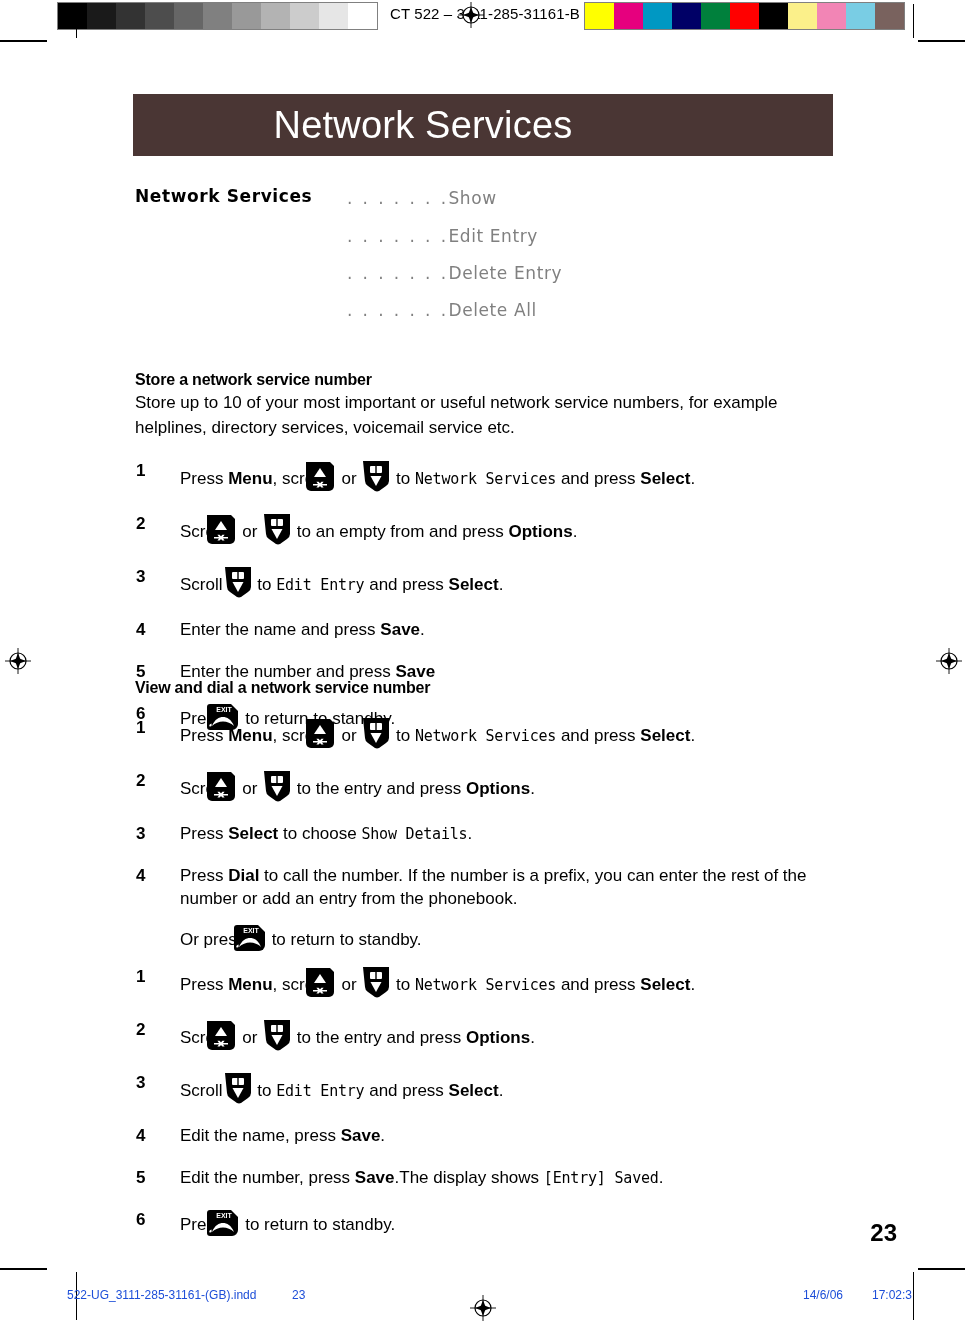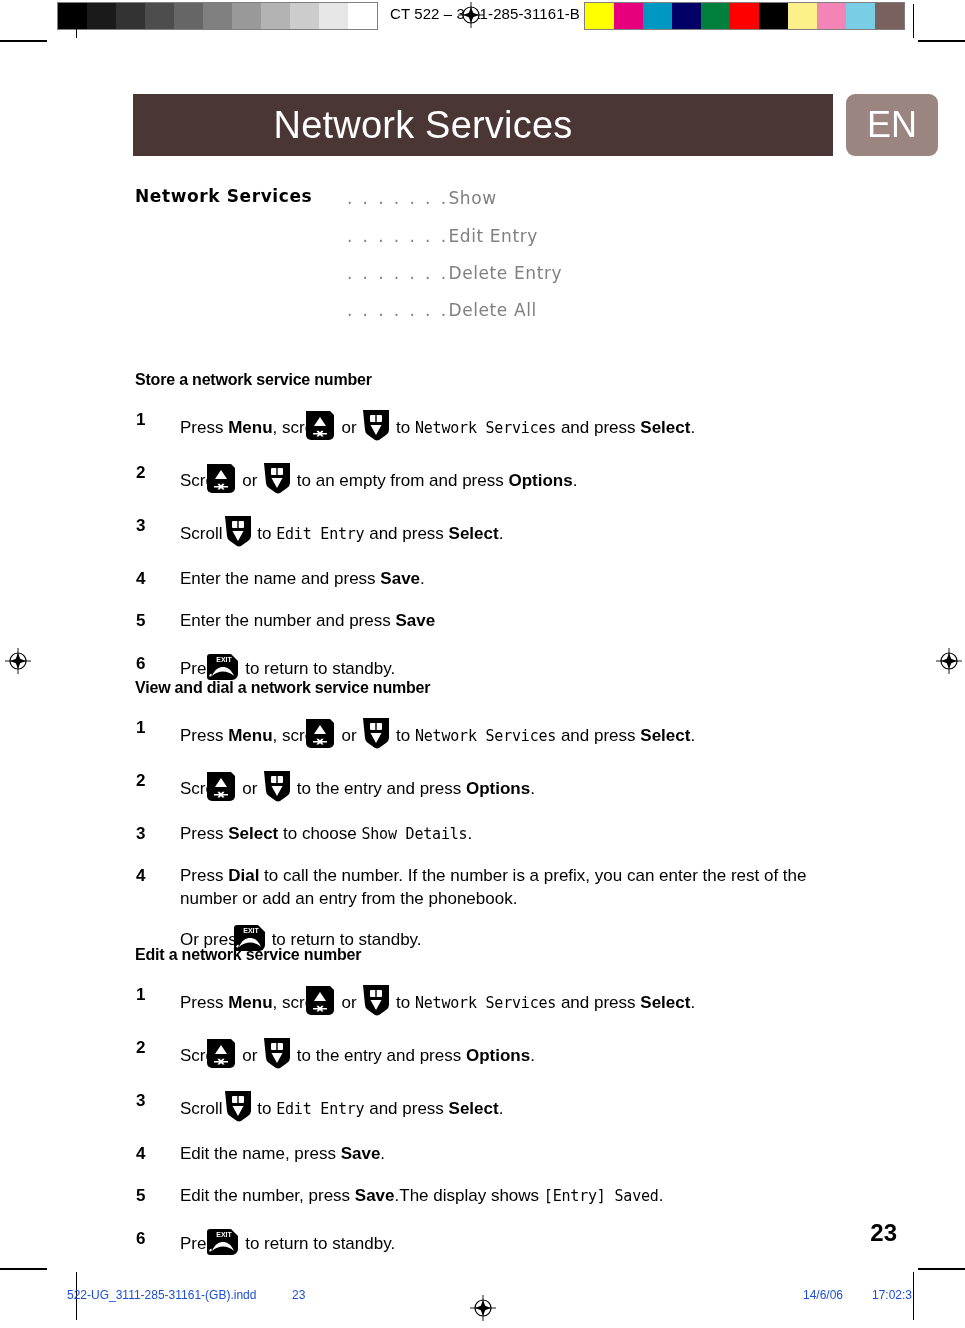--- a/index.html
+++ b/index.html
@@ -293,40 +293,40 @@
 <div class="trim-rule" id="trim-bl-h"></div>
 <div class="trim-rule" id="trim-br-h"></div>
 <div class="trim-rule" id="trim-bl-v"></div>
 <div class="trim-rule" id="trim-br-v"></div>
 
 <div id="page">
 
   <div id="header-band">
     <span id="header-title">Network Services</span>
   </div>
-  <div id="lang-badge">EN</div>
 
   <div id="menu-tree">
     <div id="menu-root">Network Services</div>
     <div class="menu-leaf" id="leaf0">
       <span class="dots">. . . . . . .</span><span>Show</span>
     </div>
     <div class="menu-leaf" id="leaf1">
       <span class="dots">. . . . . . .</span><span>Edit Entry</span>
     </div>
     <div class="menu-leaf" id="leaf2">
       <span class="dots">. . . . . . .</span><span>Delete Entry</span>
     </div>
     <div class="menu-leaf" id="leaf3">
       <span class="dots">. . . . . . .</span><span>Delete All</span>
     </div>
   </div>
 
   <div class="section" id="sec-store">
     <h2 class="sec-heading">Store a network service number</h2>
+    <p class="sec-intro">Store up to 10 of your most important or useful network service numbers, for example helplines, directory services, voicemail service etc.</p>
     <div class="steps-host">
         <div class="step"><span class="step-num">1</span><span>Press </span><span class="b">Menu</span><span>, scroll</span><span class="key key-up"><svg viewBox="0 0 32 33" width="32" height="33">
               <path d="M2 2 h24 l4 4 v20 a5 5 0 0 1 -5 5 h-18 a5 5 0 0 1 -5 -5 z" fill="#000"></path>
               <path d="M16 8 L22 17 L10 17 Z" fill="#fff"></path>
               <path d="M9 24 h5 l-1.6 -2.2 h2.2 l2.6 2.9 l-2.6 2.9 h-2.2 l1.6 -2.2 h-5 z" fill="#fff"></path>
               <path d="M23 24 h-5 l1.6 -2.2 h-2.2 l-2.6 2.9 l2.6 2.9 h2.2 l-1.6 -2.2 h5 z" fill="#fff"></path>
             </svg></span><span> or </span><span class="key key-down"><svg viewBox="0 0 28 33" width="28" height="33">
               <path d="M1 1 h26 v20 a6 6 0 0 1 -3 5 l-7 5 a4.5 4.5 0 0 1 -4 0 l-7 -5 a6 6 0 0 1 -3 -5 z" fill="#000"></path>
               <rect x="8" y="6" width="12" height="7" rx="1" fill="#fff"></rect>
               <rect x="13.3" y="6" width="1.4" height="7" fill="#000"></rect>
@@ -390,21 +390,20 @@
         <div class="step-sub"><span>Or press </span><span class="key key-exit"><svg viewBox="0 0 32 28" width="32" height="28">
               <path d="M3 1 h21 l7 7 v13 a6 6 0 0 1 -6 6 h-22 a3 3 0 0 1 -3 -3 v-20 a3 3 0 0 1 3 -3 z" fill="#000"></path>
               <text x="17" y="9" font-family="Liberation Sans, sans-serif" font-size="7" font-weight="bold" fill="#fff" text-anchor="middle">EXIT</text>
               <path d="M5 23 c3 -7 7 -9 11 -9 c4 0 8 2 11 9 c-3 -3 -7 -4.5 -11 -4.5 c-4 0 -8 1.5 -11 4.5 z" fill="#fff"></path>
               <path d="M4.5 20.5 c-1.6 0.6 -2.4 1.6 -2.2 2.4 c0.2 0.7 1.3 0.8 2.3 0.2" fill="#fff"></path>
             </svg></span><span> to return to standby.</span></div>
       </div>
   </div>
 
   <div class="section" id="sec-edit">
-    <h2 class="sec-heading">Edit a network service number</h2>
     <div class="steps-host">
         <div class="step"><span class="step-num">1</span><span>Press </span><span class="b">Menu</span><span>, scroll</span><span class="key key-up"><svg viewBox="0 0 32 33" width="32" height="33">
               <path d="M2 2 h24 l4 4 v20 a5 5 0 0 1 -5 5 h-18 a5 5 0 0 1 -5 -5 z" fill="#000"></path>
               <path d="M16 8 L22 17 L10 17 Z" fill="#fff"></path>
               <path d="M9 24 h5 l-1.6 -2.2 h2.2 l2.6 2.9 l-2.6 2.9 h-2.2 l1.6 -2.2 h-5 z" fill="#fff"></path>
               <path d="M23 24 h-5 l1.6 -2.2 h-2.2 l-2.6 2.9 l2.6 2.9 h2.2 l-1.6 -2.2 h5 z" fill="#fff"></path>
             </svg></span><span> or </span><span class="key key-down"><svg viewBox="0 0 28 33" width="28" height="33">
               <path d="M1 1 h26 v20 a6 6 0 0 1 -3 5 l-7 5 a4.5 4.5 0 0 1 -4 0 l-7 -5 a6 6 0 0 1 -3 -5 z" fill="#000"></path>
               <rect x="8" y="6" width="12" height="7" rx="1" fill="#fff"></rect>
               <rect x="13.3" y="6" width="1.4" height="7" fill="#000"></rect>

